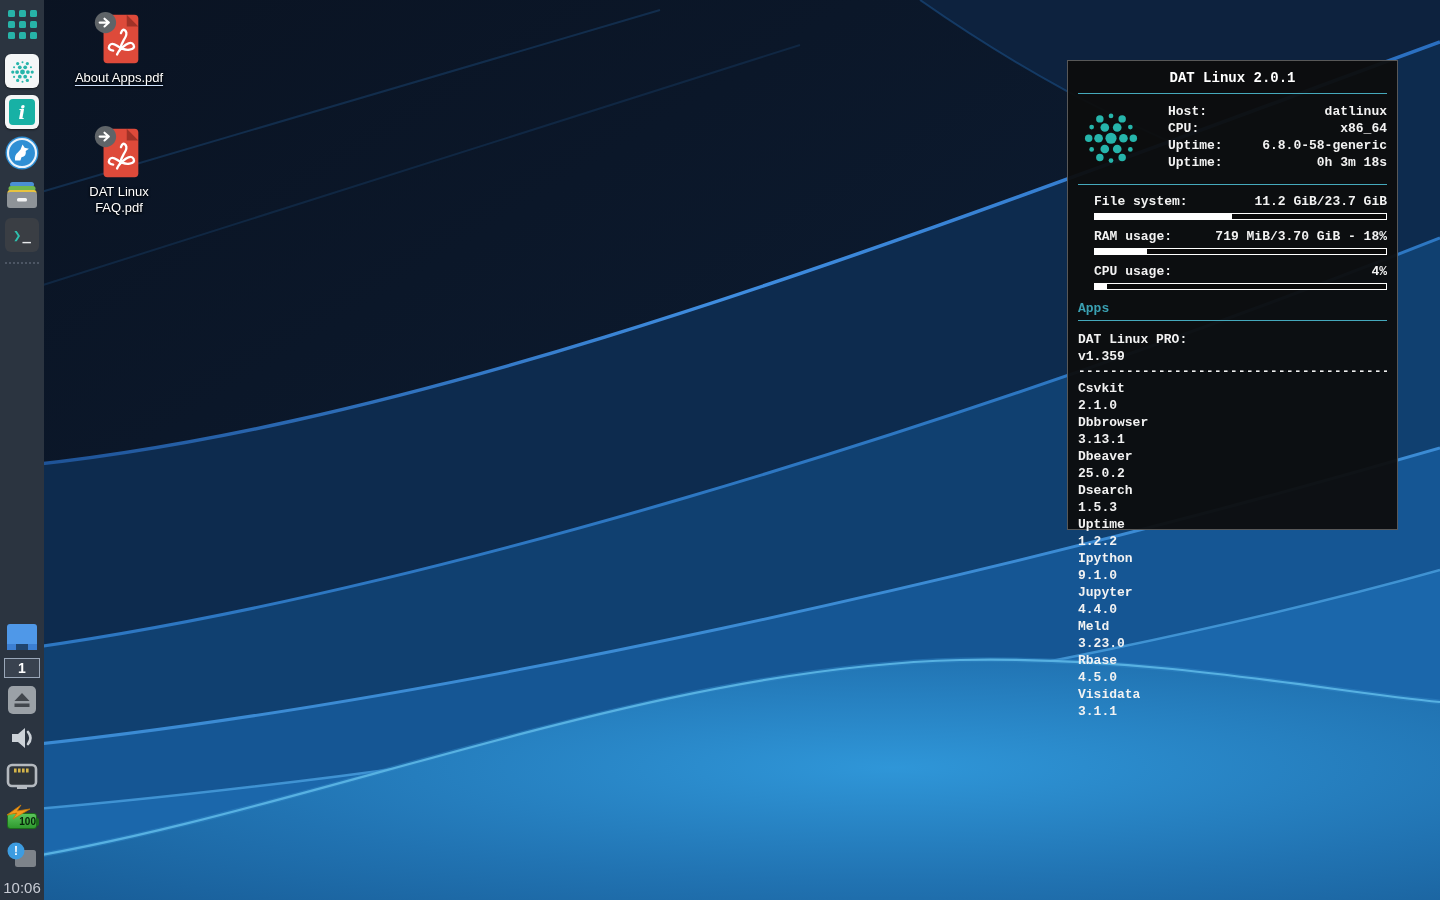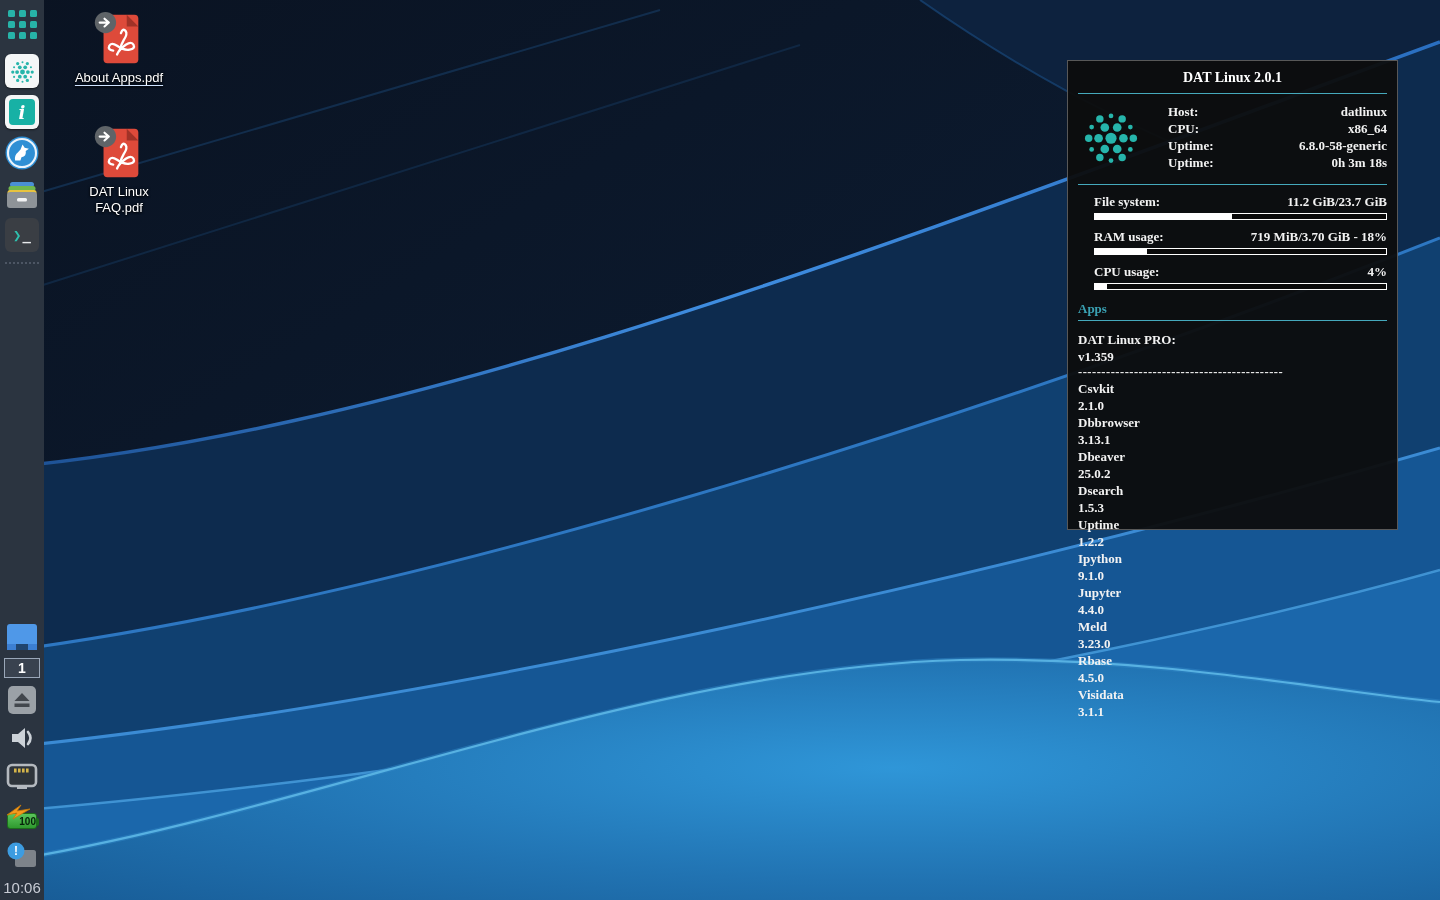--- a/index.html
+++ b/index.html
@@ -35,21 +35,21 @@
 
   
   .desk-icon { position:absolute; width:110px; display:flex; flex-direction:column; align-items:center; cursor:pointer; z-index:3; }
   .desk-label { margin-top:2px; max-width:100px; text-align:center; color:#fff; font-size:13px; line-height:16px;
                 text-shadow:0 1px 2px rgba(0,0,0,.95), 0 0 3px rgba(0,0,0,.7); }
   .desk-label.sel { text-decoration:underline; text-decoration-color:#cfe3ff; text-underline-offset:3px; }
 
   
   #conky { position:absolute; left:1067px; top:60px; width:331px; height:470px; background:rgba(13,13,13,.95);
            border:1px solid #585858; padding:5px 10px 8px; z-index:4;
-           font-family:Liberation Serif, serif; font-weight:bold; font-size:13px; color:#f2f2f2; }
+           font-family:Liberation Mono, monospace; font-weight:bold; font-size:13px; color:#f2f2f2; }
   .p-title { text-align:center; line-height:24px; font-size:14px; color:#fff; }
   .hr { border:0; border-top:1px solid #45a9bc; margin:3px 0 0; }
   .sysinfo { display:flex; align-items:center; padding:9px 0 10px; }
   .sysinfo svg { flex:none; margin:0 26px 0 2px; }
   .sys-rows { flex:1;text-align:center; }
   .irow { display:flex; justify-content:space-between; line-height:17px; }
   .meter { margin-top:8px;margin-left:16px; }
   .meter-row { display:flex; justify-content:space-between; line-height:17px; }
   .bar { margin-top:3px; height:7px; border:1px solid #ffffff; background:#0a0a0a; }
   .bar-fill { height:100%; background:#ffffff; }

